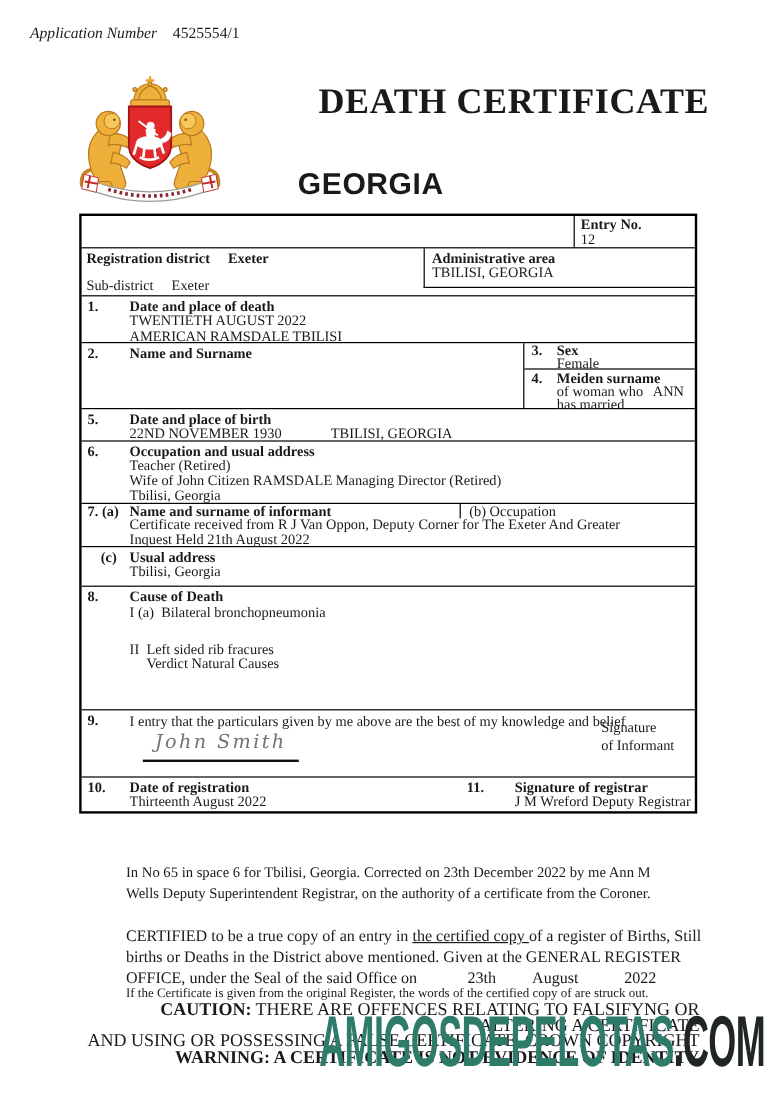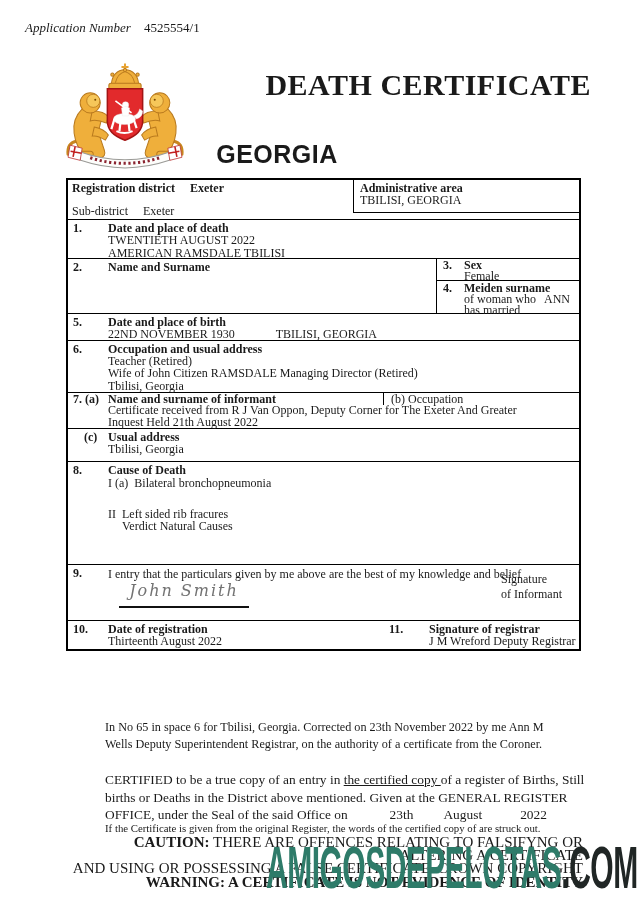--- a/index.html
+++ b/index.html
@@ -5,21 +5,21 @@
   html,body{margin:0;padding:0;background:#ffffff;}
   .page{position:relative;width:643px;height:916px;background:#ffffff;overflow:hidden;
         font-family:"Liberation Serif", serif;color:#1a1a1a;}
   
   .app-line{position:absolute;left:25px;top:20px;font-size:13px;}
   .app-label{font-style:italic;}
   .app-value{margin-left:10px;}
   .doc-title{position:absolute;left:0;top:68px;width:591px;text-align:right;
              font-size:30px;font-weight:bold;letter-spacing:0.5px;}
   .country{position:absolute;left:0;top:140px;width:554px;text-align:center;
-           font-family:"Liberation Sans", sans-serif;font-size:25px;font-weight:bold;letter-spacing:0.5px;}
+           font-family:"Liberation Sans", sans-serif;font-size:25px;font-weight:bold;letter-spacing:0.5px;padding-left:32px;}
   .emblem{position:absolute;left:62px;top:62px;}
   
   .cert-table{position:absolute;left:66px;top:178px;width:511px;border:2px solid #000;
               box-sizing:content-box;font-size:12px;line-height:12.3px;}
   .row{position:relative;border-bottom:1px solid #000;box-sizing:border-box;}
   .row:last-child{border-bottom:none;}
   .b{font-weight:bold;}
   .num{position:absolute;left:5px;top:2px;font-weight:bold;}
   .content{margin-left:40px;padding-top:2px;}
   .pre{white-space:pre-wrap;}
@@ -145,20 +145,26 @@
       <path d="M117 82 l-12 3 2 12 12 -3 z" fill="#FFFFFF" stroke="#BB3333" stroke-width="0.8"></path>
       <path d="M112 83.5 l2 10 M116.5 88 l-11 2" stroke="#C22222" stroke-width="1.6"></path>
     </g>
   </svg>
 
   <div class="doc-title">DEATH CERTIFICATE</div>
   <div class="country">GEORGIA</div>
 
   <div class="cert-table">
 
+    <div class="row r-entry">
+      <div class="entry-cell">
+        <div class="b">Entry No.</div>
+        <div>12</div>
+      </div>
+    </div>
 
     <div class="row r-reg">
       <div class="reg-left">
         <div>
           <span class="b">Registration district</span>
           <span class="b gap12">Exeter</span>
         </div>
         <div>
           <span>Sub-district</span>
           <span class="gap12">Exeter</span>
@@ -277,21 +283,21 @@
         <span class="num11">11.</span>
         <div class="c11">
           <div class="b">Signature of registrar</div>
           <div>J M Wreford Deputy Registrar</div>
         </div>
       </div>
     </div>
   </div>
 
   <div class="correction">
-    <div>In No 65 in space 6 for Tbilisi, Georgia. Corrected on 23th November 2022 by me Ann M</div>
+    <div>In No 65 in space 6 for Tbilisi, Georgia. Corrected on 23th December 2022 by me Ann M</div>
     <div>Wells Deputy Superintendent Registrar, on the authority of a certificate from the Coroner.</div>
   </div>
 
   <div class="certified">
     <span>CERTIFIED to be a true copy of an entry in </span><span class="underl">the certified copy </span><span>of a register of Births, Still births or Deaths in the District above mentioned. Given at the GENERAL REGISTER OFFICE, under the Seal of the said Office on</span><span class="gd1">23th</span><span class="gd2">August</span><span class="gd3">2022</span>
   </div>
 
   <div class="orig-note">If the Certificate is given from the original Register, the words of the certified copy of are struck out.</div>
 
   <div class="caution">

